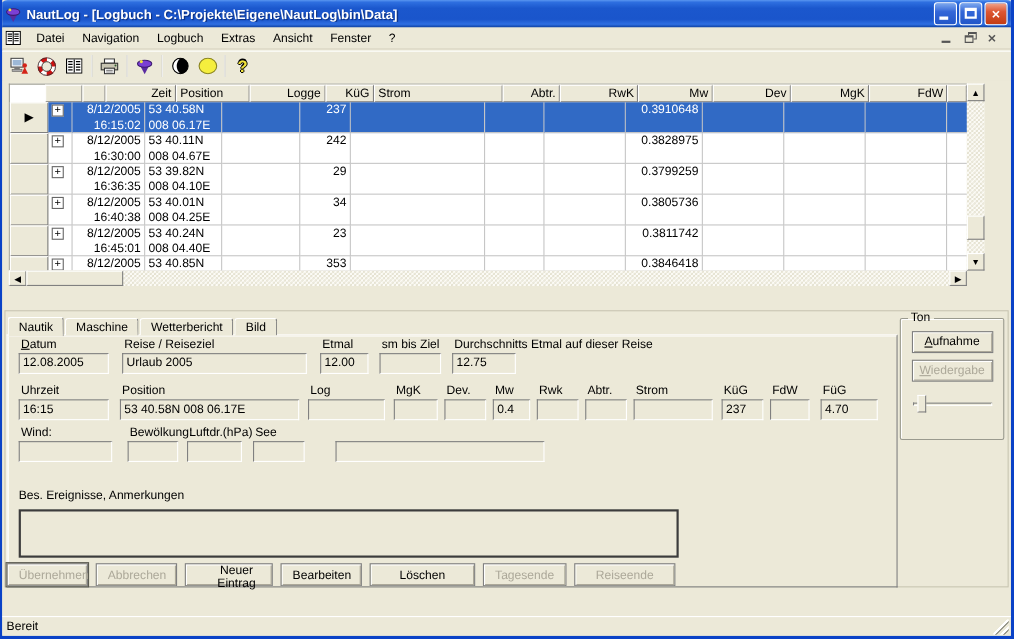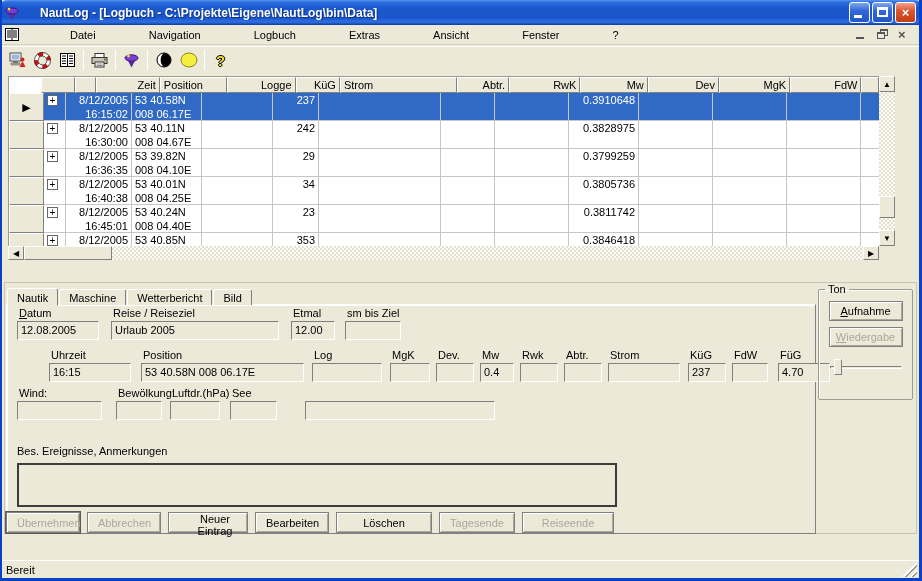--- a/index.html
+++ b/index.html
@@ -5,35 +5,35 @@
   * { margin:0; padding:0; box-sizing:border-box; }
   html,body { background:#4b4b4b; }
   body { font-family:"Liberation Sans", sans-serif; font-size:11px; color:#000; }
   #app { position:relative; width:922px; height:581px; background:#ece9d8;
          border-left:2px solid #0a42c7; border-right:3px solid #0a42c7; border-bottom:3px solid #0a42c7; overflow:hidden; }
 
   
   .titlebar { position:absolute; left:-2px; top:0; width:922px; height:25px;
     background:linear-gradient(180deg,#5a96f0 0%,#2e6fe0 8%,#1b57cd 30%,#1a55cb 70%,#2f6fe2 88%,#0b3d9e 100%);
     border-radius:7px 7px 0 0; display:flex; align-items:center; padding:0 4px; }
-  .titlebar .apptitle { color:#fff; font-weight:bold; font-size:12px; text-shadow:1px 1px 1px #0a2d7a; margin-left:20px; flex:1;
+  .titlebar .apptitle { color:#fff; font-weight:bold; font-size:12px; text-shadow:1px 1px 1px #0a2d7a; margin-left:4px; flex:1;
     white-space:nowrap; overflow:hidden; }
   .winbtns { display:flex; gap:2px; margin-right:2px; }
   .wbtn { width:21px; height:21px; border-radius:3px; border:1px solid #fff;
     background:linear-gradient(180deg,#7da8ee 0%,#3467d8 40%,#2256c8 100%); position:relative; cursor:pointer; }
   .wbtn.close { background:linear-gradient(180deg,#f0a58c 0%,#dd5632 40%,#c33c12 100%); }
   .wbtn .g-min { position:absolute; left:4px; bottom:4px; width:8px; height:3px; background:#fff; }
   .wbtn .g-max { position:absolute; left:4px; top:4px; width:11px; height:10px; border:2px solid #fff; border-top-width:3px; }
   .wbtn .g-x { position:absolute; left:0; top:1px; width:100%; text-align:center; color:#fff; font-weight:bold; font-size:13px; line-height:17px; }
 
   
   .menubar { position:absolute; left:0; top:25px; width:917px; height:20px; background:#ece9d8;
     display:flex; align-items:center; border-bottom:1px solid #d8d4c0; }
   .menubar .doc-icon { margin:0 6px 0 3px; }
-  .menu-item { padding:0 8px; cursor:default;margin-left:37px; }
+  .menu-item { padding:0 8px; cursor:default; }
   .mdi-btns { margin-left:auto; display:flex; align-items:center; gap:6px; padding-right:8px; }
   .mdi-btn { width:15px; height:13px; position:relative; cursor:pointer; }
   .mdi-min { position:absolute; left:2px; bottom:2px; width:8px; height:2px; background:#555; }
   .mdi-rest1 { position:absolute; left:5px; top:1px; width:8px; height:7px; border:1px solid #555; border-top-width:2px; background:#ece9d8; }
   .mdi-rest2 { position:absolute; left:2px; top:4px; width:8px; height:7px; border:1px solid #555; border-top-width:2px; background:#ece9d8; }
   .mdi-x { position:absolute; top:-1px; left:2px; color:#555; font-size:13px; font-weight:bold; }
 
   
   .toolbar { position:absolute; left:0; top:46px; width:917px; height:27px; background:#ece9d8;
     border-top:1px solid #fff; display:flex; align-items:center; padding-left:3px; }
@@ -496,23 +496,27 @@
           <span class="finput">Urlaub 2005</span>
         </div>
         <div class="fgroup" style="width:44px; margin-right:10px;">
           <span class="flabel">Etmal</span>
           <span class="finput">12.00</span>
         </div>
         <div class="fgroup" style="width:56px; margin-right:10px;">
           <span class="flabel">sm bis Ziel</span>
           <span class="finput"></span>
         </div>
-      </div>
-
-      <div class="frm-row" style="left:10px; top:44px;margin-left:32px;">
+        <div class="fgroup" style="width:196px;">
+          <span class="flabel">Durchschnitts Etmal auf dieser Reise</span>
+          <span class="finput" style="width:58px;">12.75</span>
+        </div>
+      </div>
+
+      <div class="frm-row" style="left:10px; top:44px;">
         <div class="fgroup" style="width:82px; margin-right:10px;">
           <span class="flabel">Uhrzeit</span>
           <span class="finput">16:15</span>
         </div>
         <div class="fgroup" style="width:163px; margin-right:8px;">
           <span class="flabel">Position</span>
           <span class="finput">53 40.58N 008 06.17E</span>
         </div>
         <div class="fgroup" style="width:70px; margin-right:8px;">
           <span class="flabel">Log</span>

